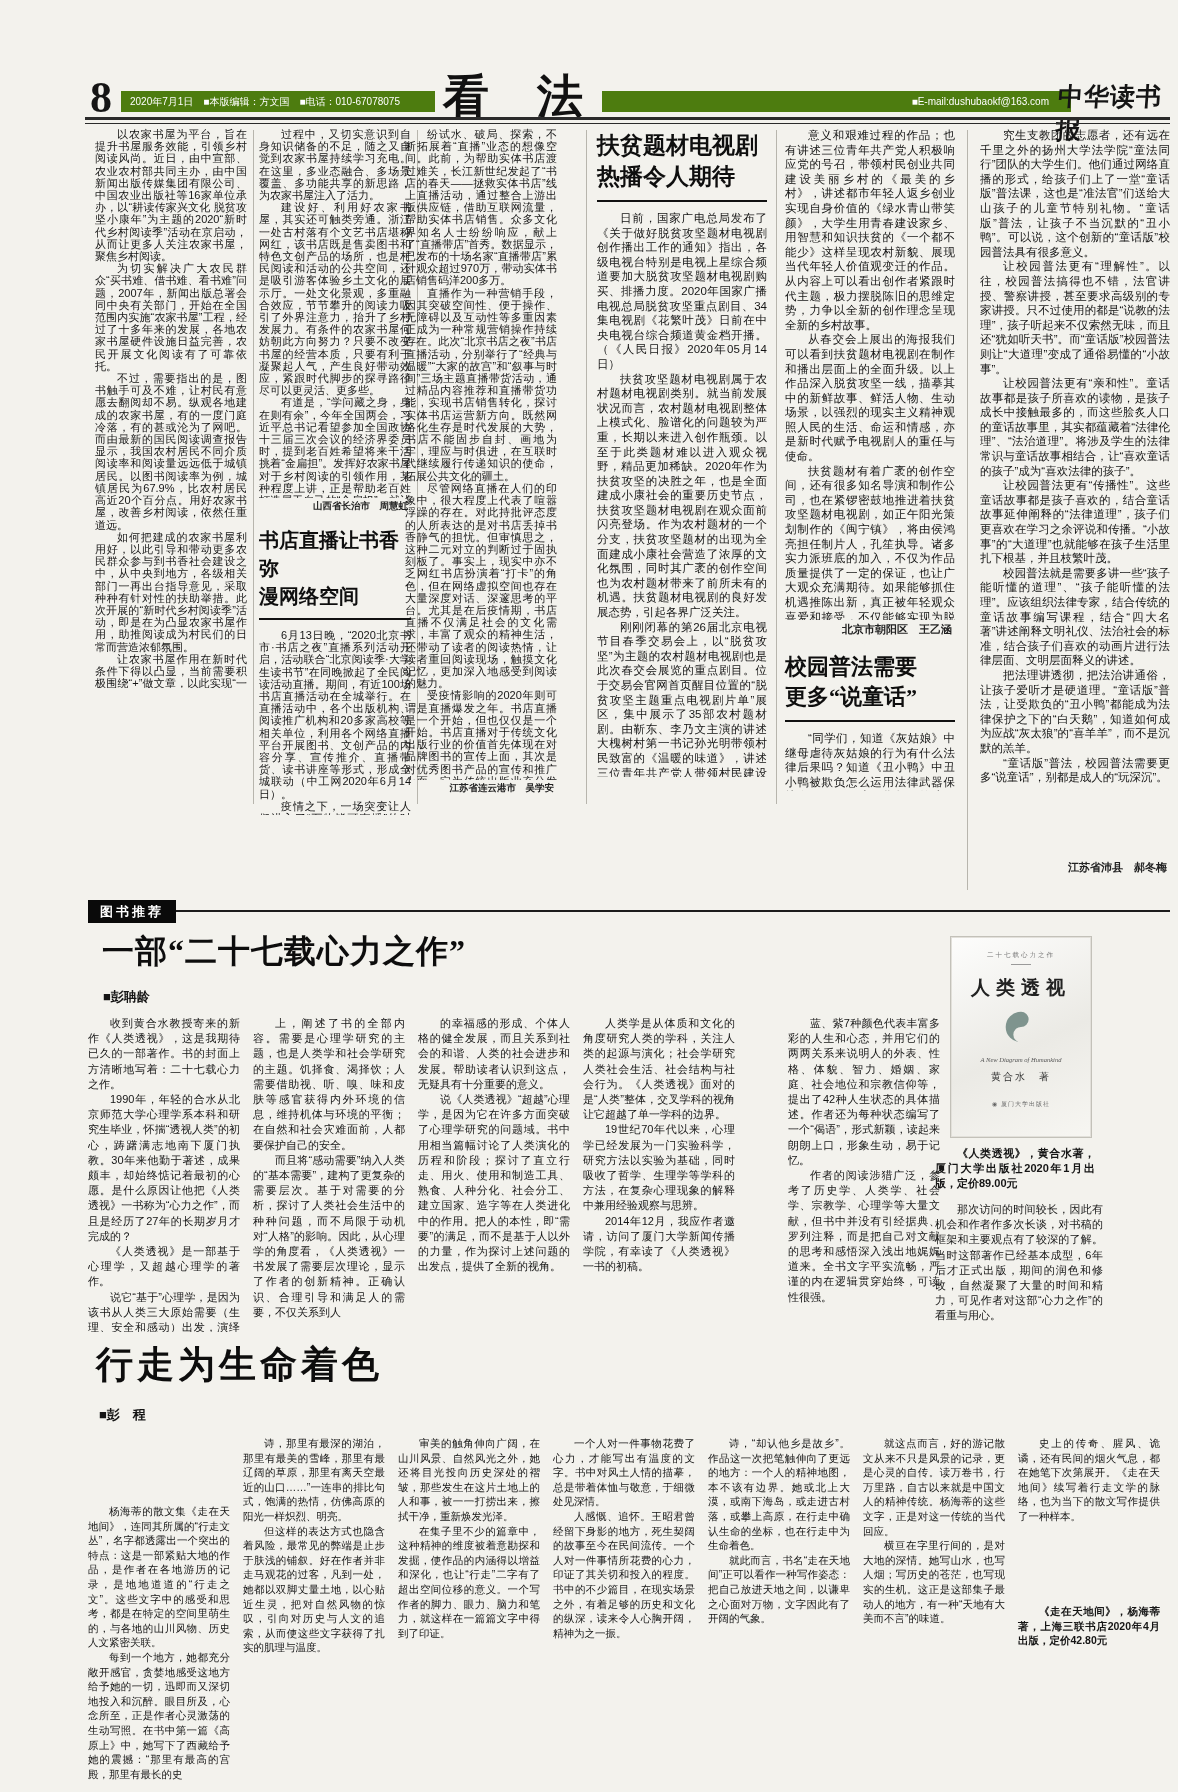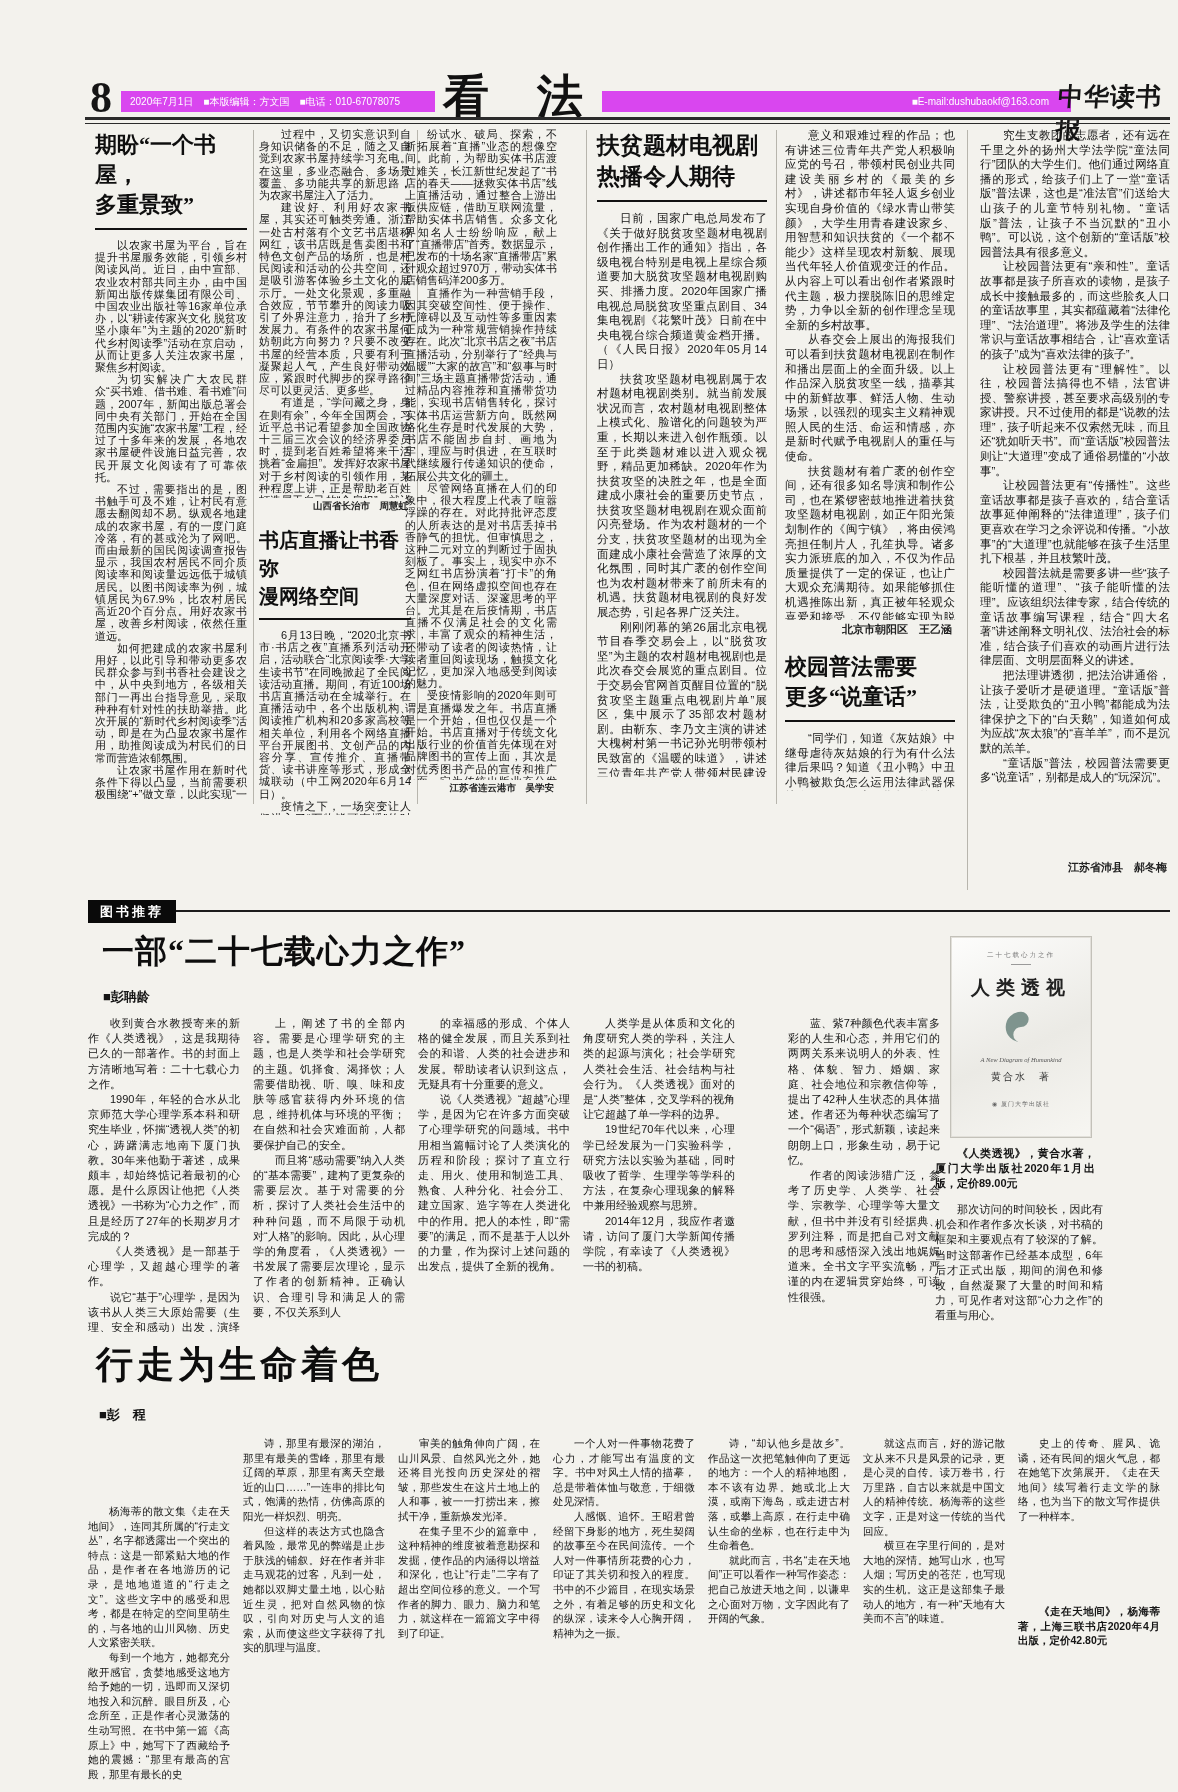--- a/index.html
+++ b/index.html
@@ -4,21 +4,21 @@
 <style>
   html,body{margin:0;padding:0;}
   body{
     width:1178px;height:1792px;position:relative;overflow:hidden;
     background:#f3f2ed;color:#151515;
     font-family:"Liberation Sans",sans-serif;
   }
   .abs{position:absolute;}
   
   .pageno{font-family:"Liberation Serif",serif;font-weight:bold;font-size:44px;line-height:1;}
-  .hbar{background:#d946ef;color:#fff;font-size:10px;line-height:21px;height:21px;white-space:nowrap;overflow:hidden;}
+  .hbar{background:#4d7c0f;color:#fff;font-size:10px;line-height:21px;height:21px;white-space:nowrap;overflow:hidden;}
   .kanfa{font-family:"Liberation Serif",serif;font-weight:900;font-size:46px;line-height:1;color:#111;}
   .masthead{font-family:"Liberation Serif",serif;font-weight:900;font-size:25px;letter-spacing:1px;transform:skewX(-4deg);}
   .dblrule{border-top:3px solid #2b2b2b;border-bottom:1px solid #2b2b2b;height:3px;}
   
   .col{position:absolute;top:0;}
   .vrule{position:absolute;width:1px;background:#b7b5ad;top:2px;}
   .bodytxt{overflow:hidden;text-align:justify;}
   .n{font-size:11px;line-height:12.2px;}
   .w{font-size:11.5px;line-height:14.6px;}
   .para{margin:0;text-indent:2em;}
@@ -64,24 +64,20 @@
 
 <div class="abs" style="left:85px;top:128px;width:1085px;height:766px;">
 
   <div class="vrule" style="left:168px;height:674px;"></div>
   <div class="vrule" style="left:332px;height:674px;"></div>
   <div class="vrule" style="left:501px;height:674px;"></div>
   <div class="vrule" style="left:691px;height:674px;"></div>
   <div class="vrule" style="left:882px;height:760px;"></div>
 
   <div class="col" style="left:10px;width:152px;height:680px;">
-    <div class="ahead t1">
-      <span>期盼“一个书屋，</span>
-      <span>多重景致”</span>
-    </div>
     <div class="bodytxt n" style="height:560px;">
         <p class="para">以农家书屋为平台，旨在提升书屋服务效能，引领乡村阅读风尚。近日，由中宣部、农业农村部共同主办，由中国新闻出版传媒集团有限公司、中国农业出版社等16家单位承办，以“耕读传家兴文化 脱贫攻坚小康年”为主题的2020“新时代乡村阅读季”活动在京启动，从而让更多人关注农家书屋，聚焦乡村阅读。</p>
         <p class="para">为切实解决广大农民群众“买书难、借书难、看书难”问题，2007年，新闻出版总署会同中央有关部门，开始在全国范围内实施“农家书屋”工程，经过了十多年来的发展，各地农家书屋硬件设施日益完善，农民开展文化阅读有了可靠依托。</p>
         <p class="para">不过，需要指出的是，图书触手可及不难，让村民有意愿去翻阅却不易。纵观各地建成的农家书屋，有的一度门庭冷落，有的甚或沦为了网吧。而由最新的国民阅读调查报告显示，我国农村居民不同介质阅读率和阅读量远远低于城镇居民。以图书阅读率为例，城镇居民为67.9%，比农村居民高近20个百分点。用好农家书屋，改善乡村阅读，依然任重道远。</p>
         <p class="para">如何把建成的农家书屋利用好，以此引导和带动更多农民群众参与到书香社会建设之中，从中央到地方，各级相关部门一再出台指导意见，采取种种有针对性的扶助举措。此次开展的“新时代乡村阅读季”活动，即是在为凸显农家书屋作用，助推阅读成为村民们的日常而营造浓郁氛围。</p>
         <p class="para">让农家书屋作用在新时代条件下得以凸显，当前需要积极围绕“+”做文章，以此实现“一个书屋，多重景致”。</p>
         <p class="para">比如，江西寻乌县古坑村探索实行“农家书屋+电商服务”，书屋除了为村民提供借书、阅览服务，还是电商服务站，在有关部门支持下搭建起了物流网络，交由电商经营者免费使用，帮助村民每年在网上售出各类产品1000余万元，带动村民增收致富。村民在增收致富</p>
       </div>
   </div>
 
@@ -136,22 +132,22 @@
       <span>更多“说童话”</span>
     </div>
     <div class="bodytxt w" style="height:60px;">
         <p class="para">“同学们，知道《灰姑娘》中继母虐待灰姑娘的行为有什么法律后果吗？知道《丑小鸭》中丑小鸭被欺负怎么运用法律武器保护自己吗”……六一期间，给孩子们开展“云普法”的，不仅有在校的研</p>
       </div>
   </div>
 
   <div class="col" style="left:895px;width:190px;height:766px;">
     <div class="bodytxt w" style="height:730px;">
         <p class="para">究生支教团的志愿者，还有远在千里之外的扬州大学法学院“童法同行”团队的大学生们。他们通过网络直播的形式，给孩子们上了一堂“童话版”普法课，这也是“准法官”们送给大山孩子的儿童节特别礼物。“童话版”普法，让孩子不当沉默的“丑小鸭”。可以说，这个创新的“童话版”校园普法具有很多意义。</p>
+        <p class="para">让校园普法更有“理解性”。以往，校园普法搞得也不错，法官讲授、警察讲授，甚至要求高级别的专家讲授。只不过使用的都是“说教的法理”，孩子听起来不仅索然无味，而且还“犹如听天书”。而“童话版”校园普法则让“大道理”变成了通俗易懂的“小故事”。</p>
         <p class="para">让校园普法更有“亲和性”。童话故事都是孩子所喜欢的读物，是孩子成长中接触最多的，而这些脍炙人口的童话故事里，其实都蕴藏着“法律伦理”、“法治道理”。将涉及学生的法律常识与童话故事相结合，让“喜欢童话的孩子”成为“喜欢法律的孩子”。</p>
-        <p class="para">让校园普法更有“理解性”。以往，校园普法搞得也不错，法官讲授、警察讲授，甚至要求高级别的专家讲授。只不过使用的都是“说教的法理”，孩子听起来不仅索然无味，而且还“犹如听天书”。而“童话版”校园普法则让“大道理”变成了通俗易懂的“小故事”。</p>
         <p class="para">让校园普法更有“传播性”。这些童话故事都是孩子喜欢的，结合童话故事延伸阐释的“法律道理”，孩子们更喜欢在学习之余评说和传播。“小故事”的“大道理”也就能够在孩子生活里扎下根基，并且枝繁叶茂。</p>
         <p class="para">校园普法就是需要多讲一些“孩子能听懂的道理”、“孩子能听懂的法理”。应该组织法律专家，结合传统的童话故事编写课程，结合“四大名著”讲述阐释文明礼仪、法治社会的标准，结合孩子们喜欢的动画片进行法律层面、文明层面释义的讲述。</p>
         <p class="para">把法理讲透彻，把法治讲通俗，让孩子爱听才是硬道理。“童话版”普法，让受欺负的“丑小鸭”都能成为法律保护之下的“白天鹅”，知道如何成为应战“灰太狼”的“喜羊羊”，而不是沉默的羔羊。</p>
         <p class="para">“童话版”普法，校园普法需要更多“说童话”，别都是成人的“玩深沉”。</p>
       </div>
     <div class="sig w">江苏省沛县　郝冬梅</div>
   </div>
 </div>
 
 <div class="abs seclabel" style="left:88px;top:900px;width:88px;height:23px;">图书推荐</div>

